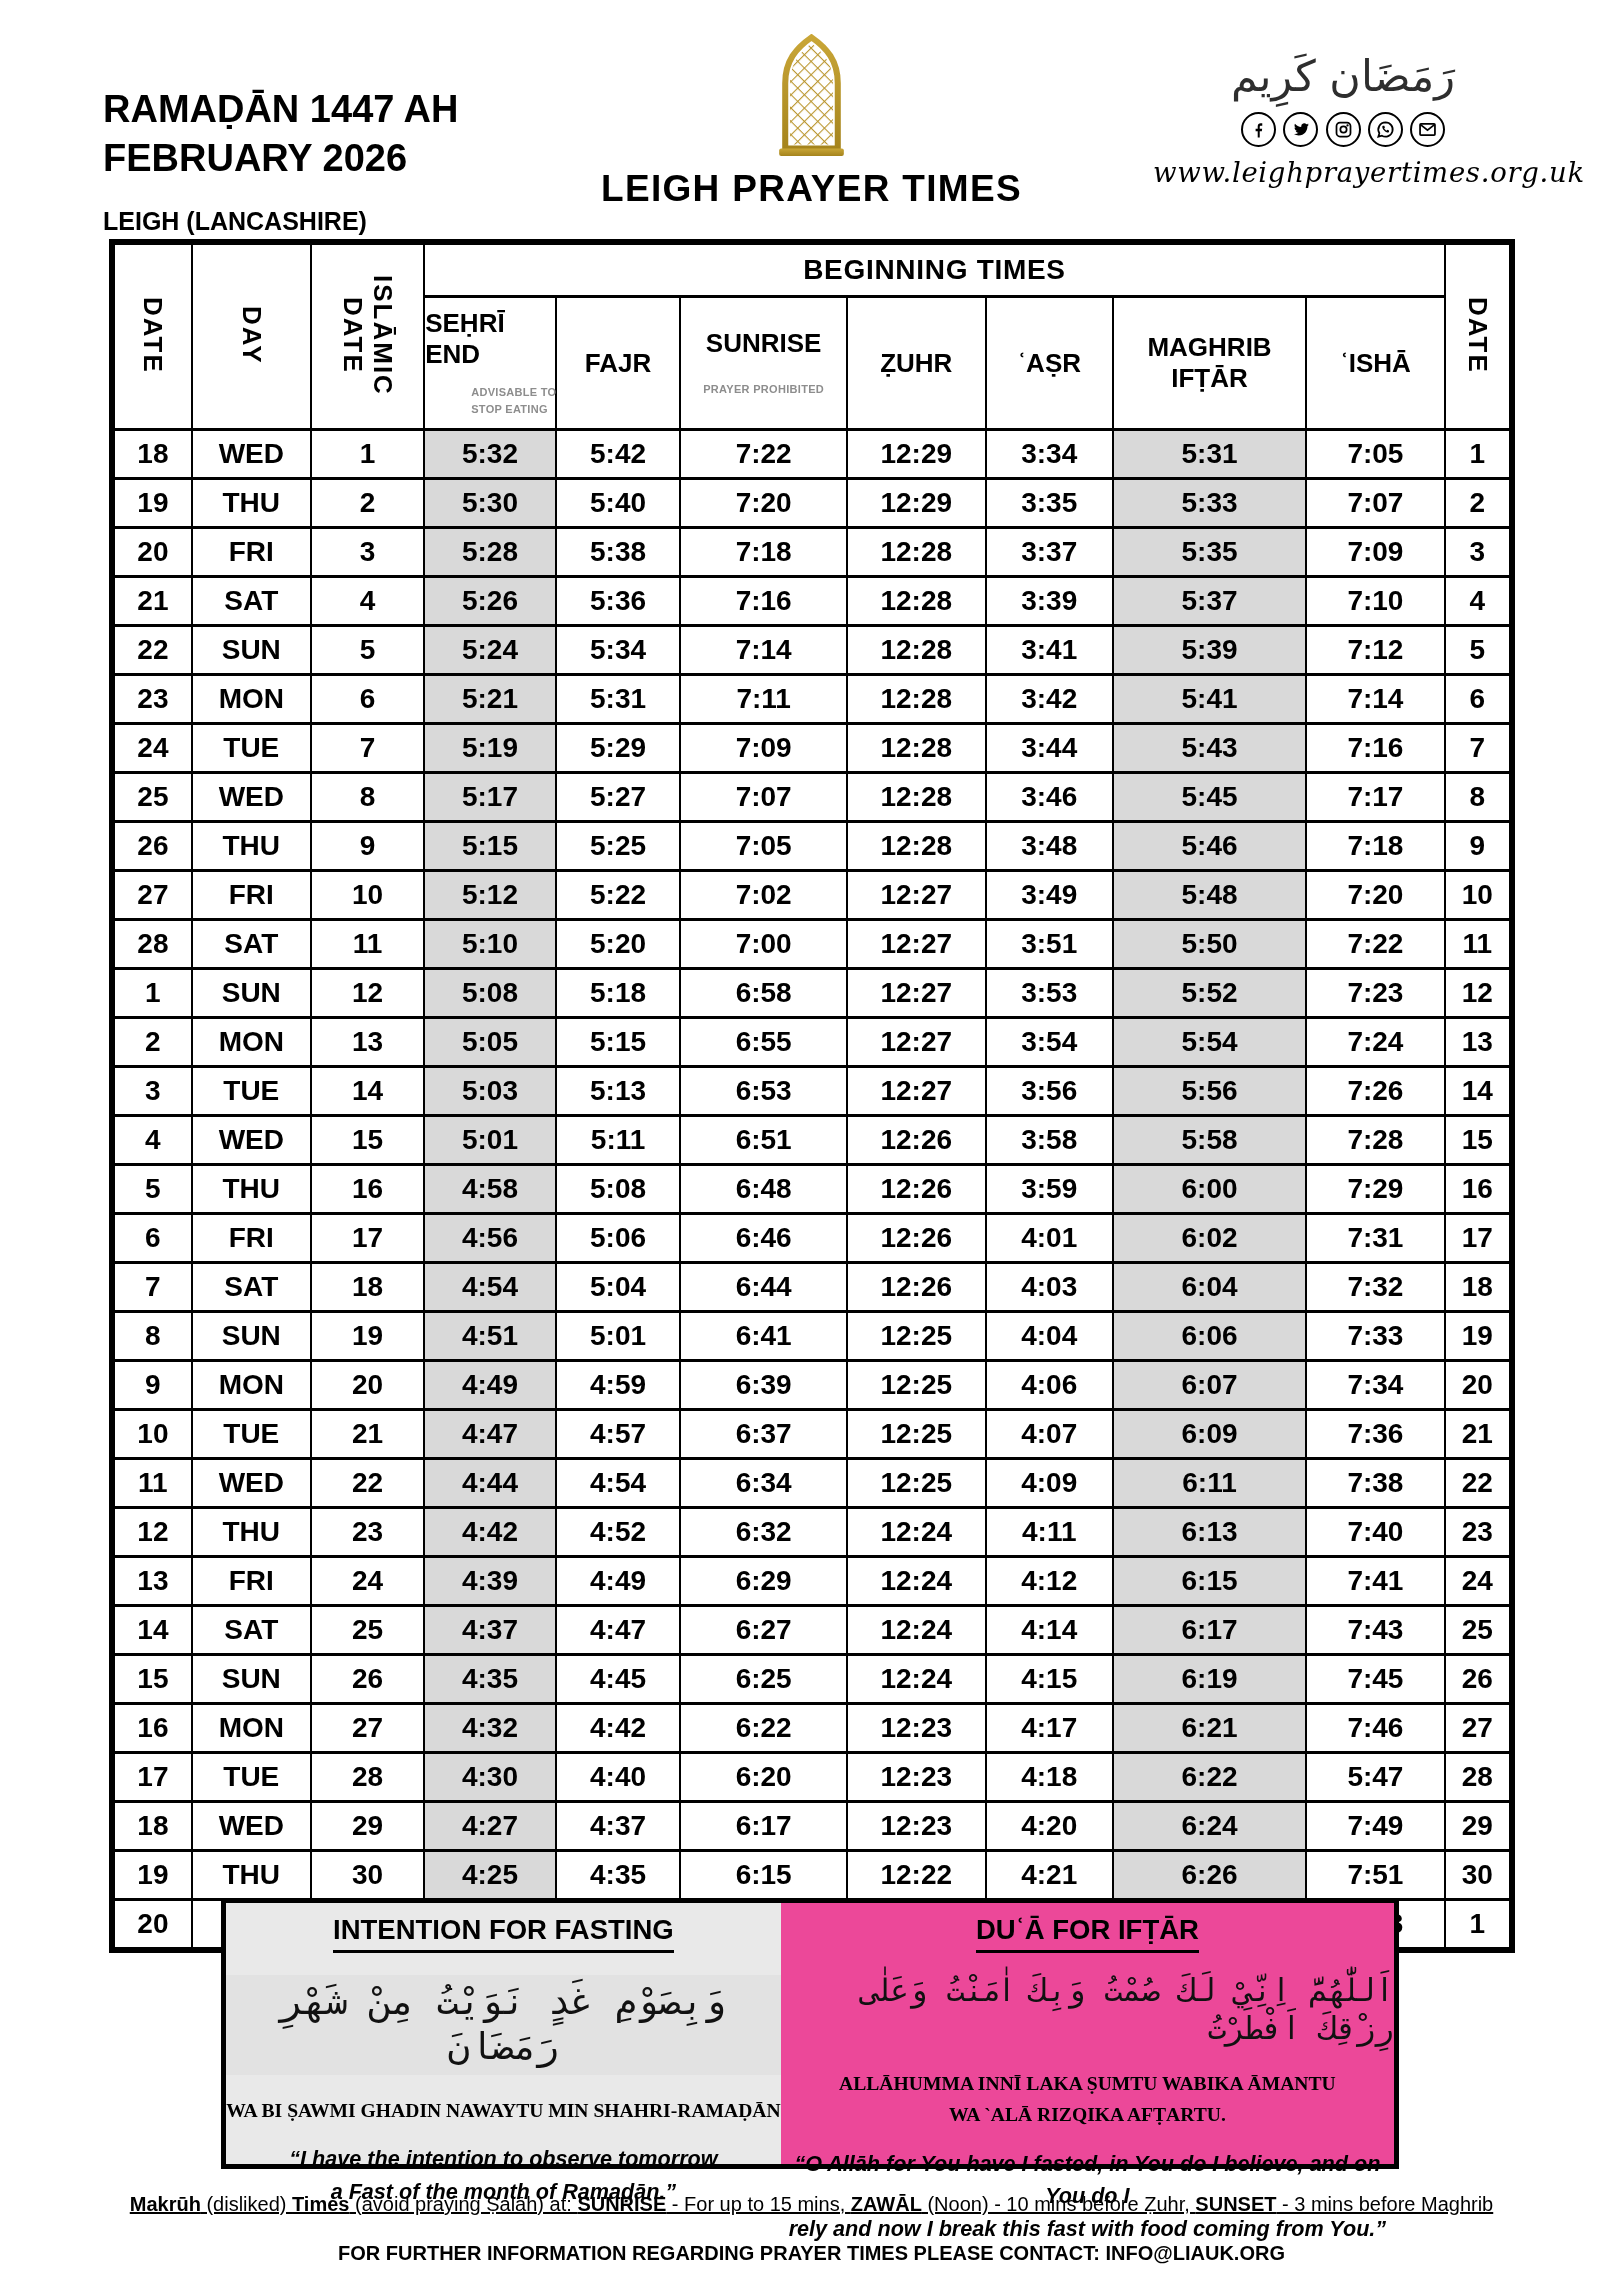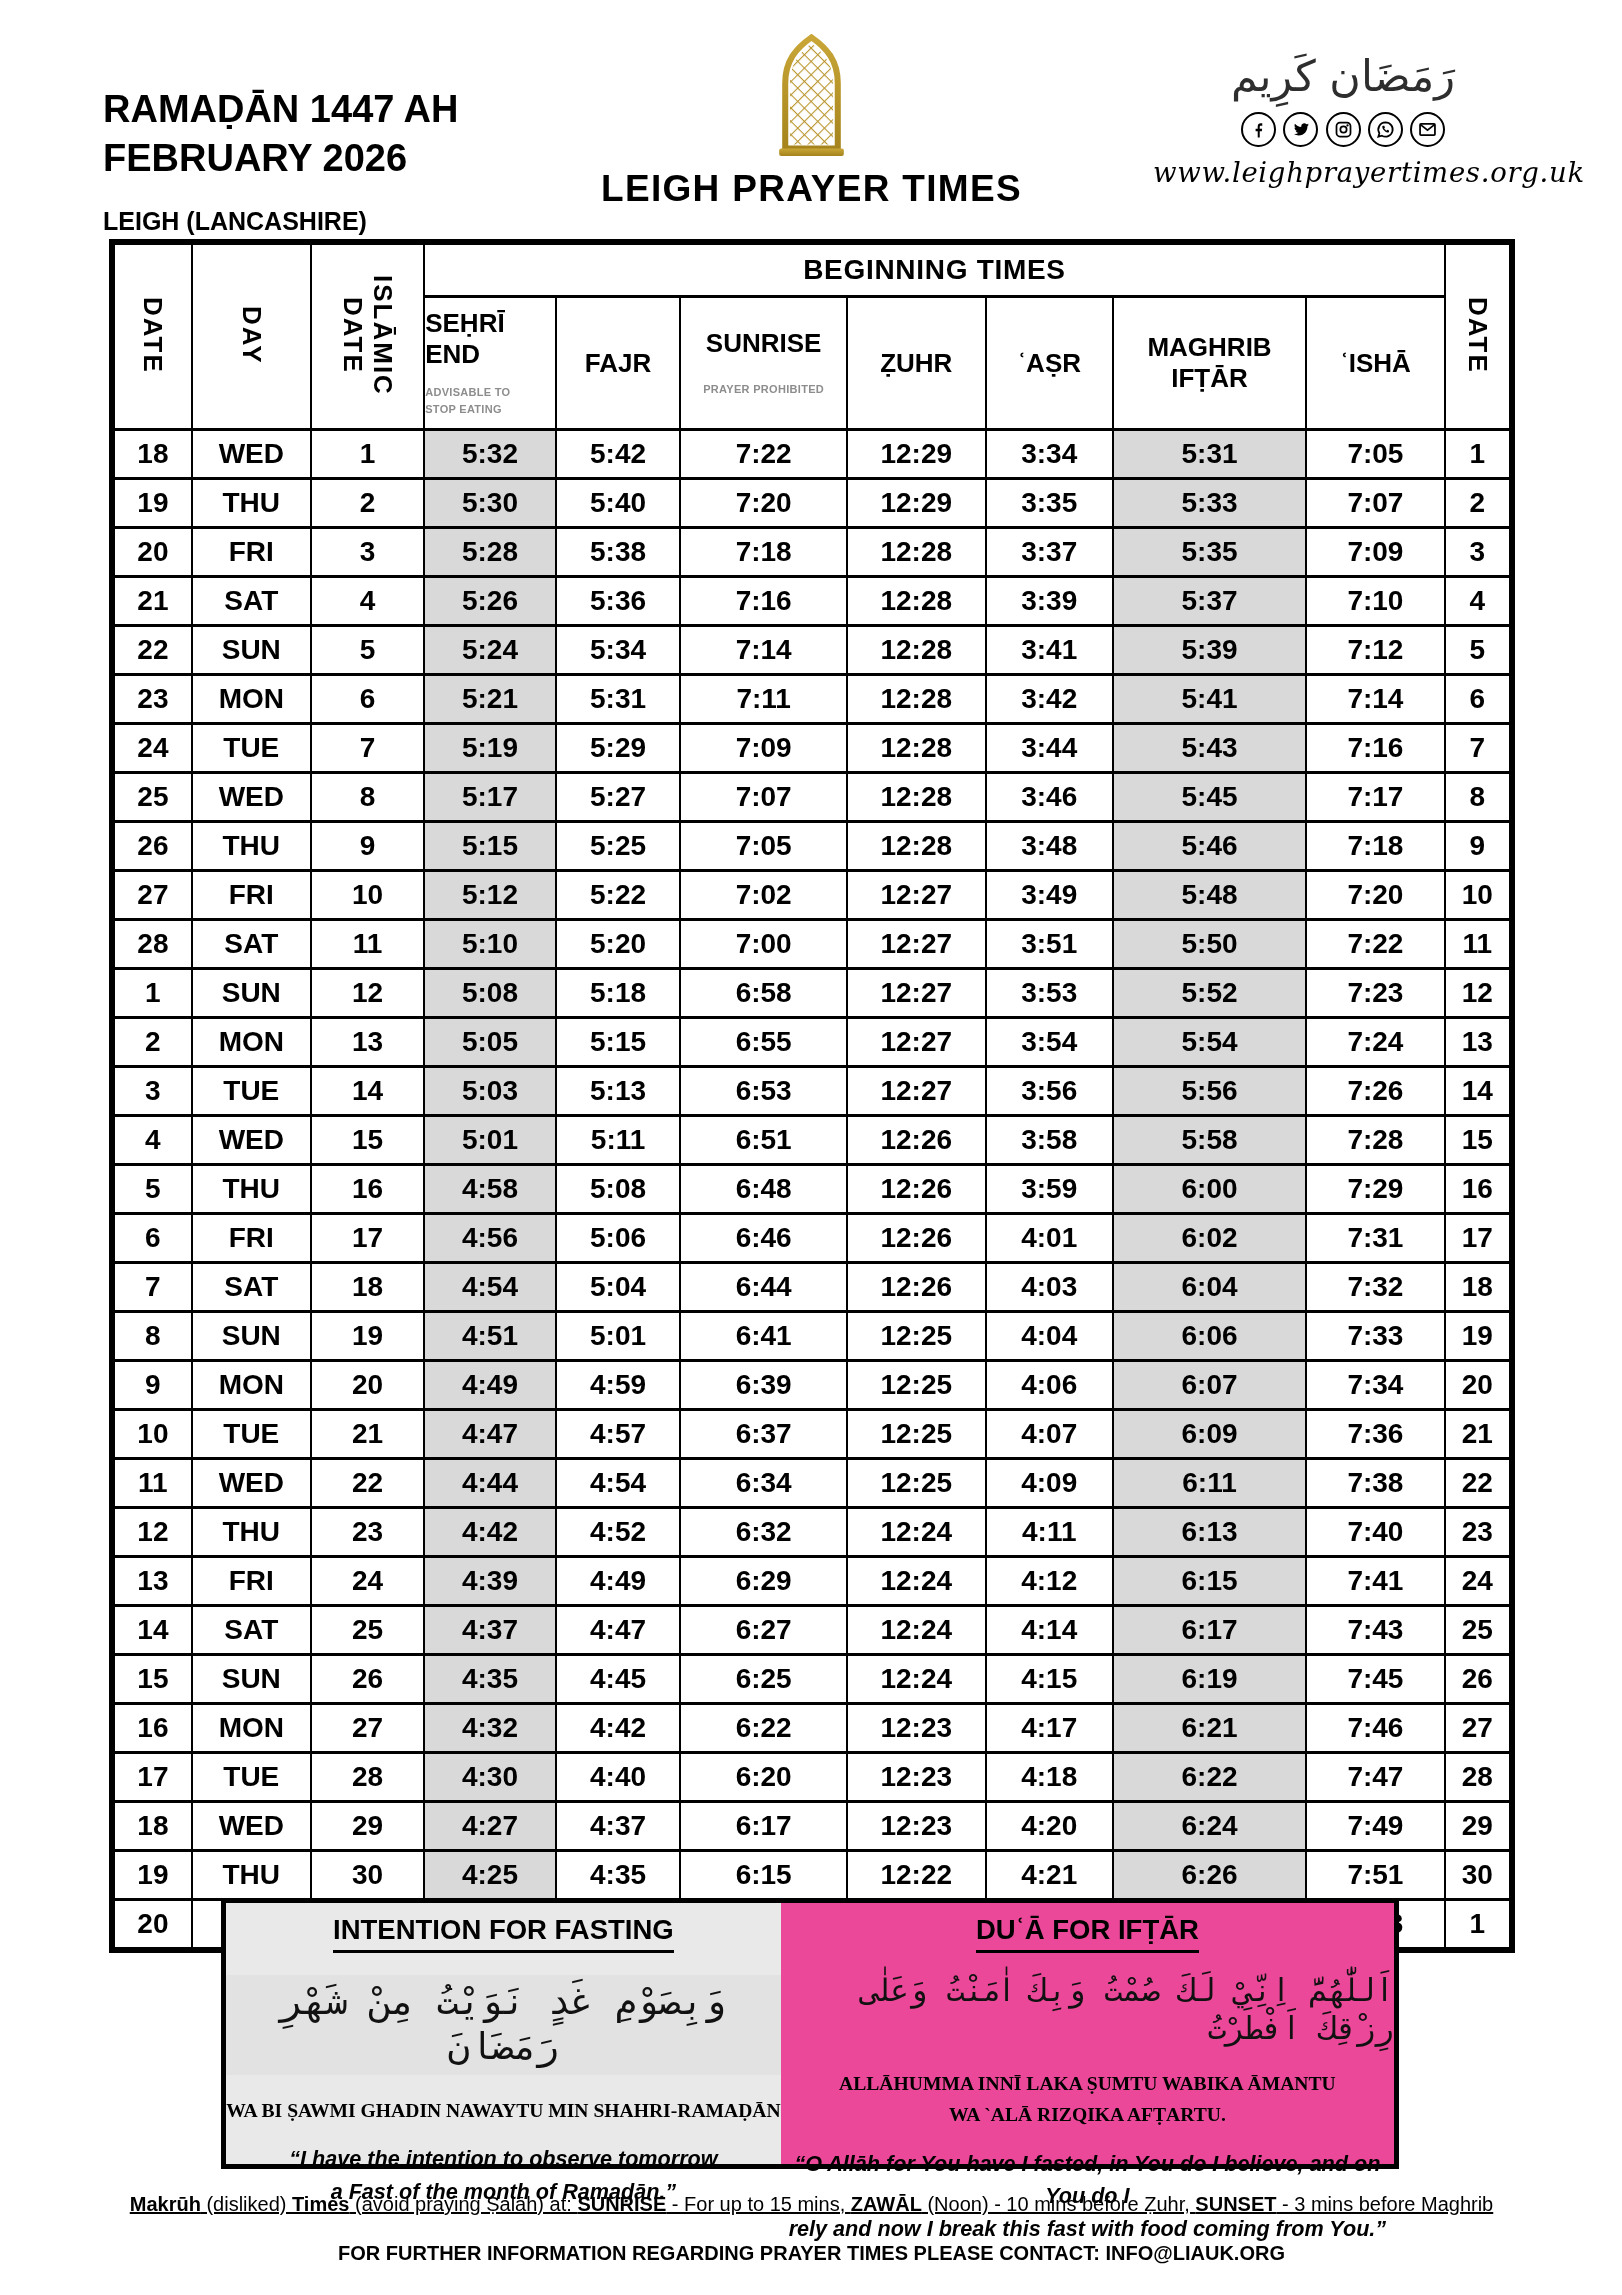--- a/index.html
+++ b/index.html
@@ -32,21 +32,21 @@
   table.times th,table.times td{border:3.3px solid #000;border-left-width:2px;border-right-width:2px;
               padding:0;background:#fff;}
   thead th{border-bottom:5.9px solid #000;vertical-align:middle;text-align:center;}
   th.bt{height:50px;font-size:28px;font-weight:bold;letter-spacing:0.7px;}
   tr.subhead th{height:130px;}
   .hlabel{display:inline-block;font-size:26px;font-weight:bold;line-height:1.18;}
   .sub{display:block;font-size:11px;font-weight:bold;color:#8d8d8d;
        letter-spacing:0.3px;line-height:1.55;margin-top:14.4px;}
   th.sehri{text-align:left;padding-left:10.5px;}
   th.sehri .hlabel{width:105px;}
-  th.sehri .sub{width:92px;}
+  th.sehri .sub{width:92px;margin-left:46px;}
   .subc{text-align:center;margin-top:23px;}
   th.vert{vertical-align:middle;}
   .vtext{writing-mode:vertical-rl;text-orientation:mixed;display:inline-block;
          max-height:141px;font-size:26px;font-weight:bold;letter-spacing:2px;line-height:1.12;}
   table.times td{height:46px;font-size:28px;font-weight:bold;text-align:center;}
   table.times td.shade{background:#d9d9d9;}
 
   
   .dua-box{position:absolute;left:221px;top:1898px;width:1178px;height:271px;
            background:#e9e9e9;border:5.9px solid #000;display:flex;box-sizing:border-box;}
@@ -520,21 +520,21 @@
         <tr>
           <td>17</td>
           <td>TUE</td>
           <td>28</td>
           <td class="shade">4:30</td>
           <td>4:40</td>
           <td>6:20</td>
           <td>12:23</td>
           <td>4:18</td>
           <td class="shade">6:22</td>
-          <td>7:47</td>
+          <td>5:47</td>
           <td>28</td>
         </tr>
         <tr>
           <td>18</td>
           <td>WED</td>
           <td>29</td>
           <td class="shade">4:27</td>
           <td>4:37</td>
           <td>6:17</td>
           <td>12:23</td>

